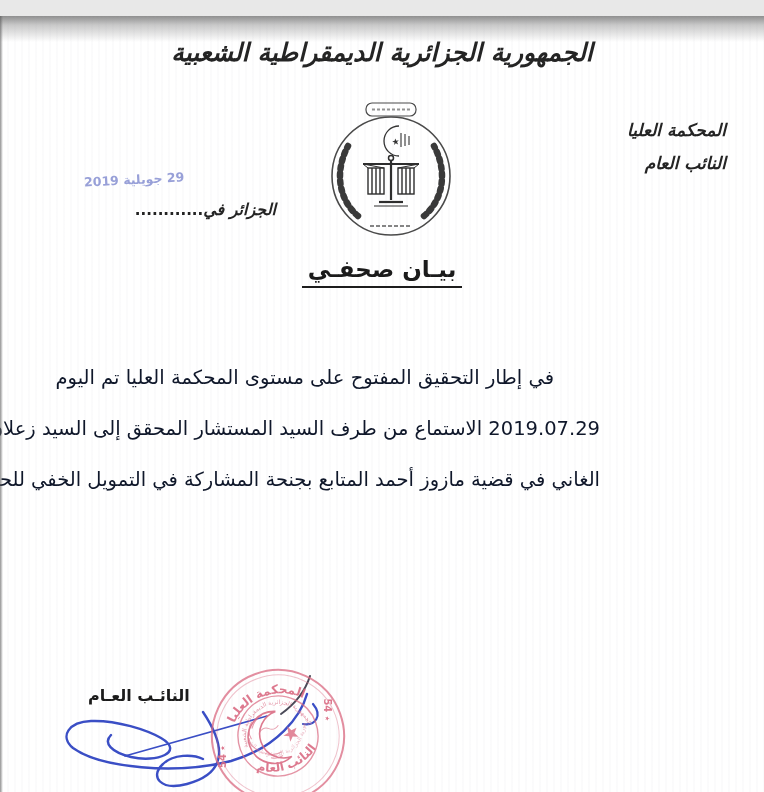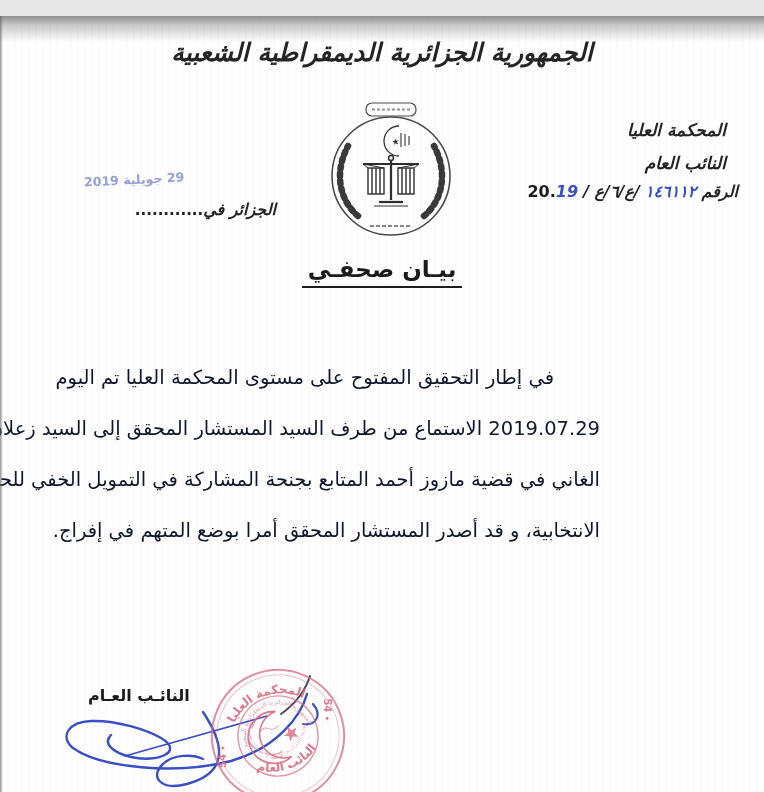--- a/index.html
+++ b/index.html
@@ -96,41 +96,34 @@
       </g>
 
       <path d="M48,126 h42" stroke="#666" stroke-width="2" stroke-dasharray="4 2" opacity=".8"></path>
     </g>
   </svg>
 
   <div class="right-block">
     <div class="right-line callig">المحكمة العليا</div>
     <div class="right-line callig">النائب العام</div>
   </div>
-  <div class="ref-line">
-    <span class="callig">الرقم</span>
-    <span class="hand-blue">١٤٦١١٢</span>
-    <span class="callig">/ع/٦/ع /</span>
-    <span dir="ltr"><span style="font-weight:bold;">20.</span><span class="hand-blue">19</span></span>
-  </div>
 
   <div class="date-stamp">29 جويلية 2019</div>
   <div class="place-line">
     <span class="place-label callig">الجزائر في</span><span class="place-dots">............</span>
   </div>
 
   <div class="doc-title">
     <span>بيـان صحفـي</span>
   </div>
 
   <div class="body-text">
     <div class="body-line first">في إطار التحقيق المفتوح على مستوى المحكمة العليا تم اليوم</div>
     <div class="body-line">2019.07.29 الاستماع من طرف السيد المستشار المحقق إلى السيد زعلان عبد</div>
     <div class="body-line">الغاني في قضية مازوز أحمد المتابع بجنحة المشاركة في التمويل الخفي للحملة</div>
-    <div class="body-line last">الانتخابية، و قد أصدر المستشار المحقق أمرا بوضع المتهم في إفراج.</div>
   </div>
 
   <div class="sig-title">النائـب العـام</div>
 
   <svg class="abs" style="left:35px;top:648px;" width="315" height="140" viewBox="0 0 315 140">
     <g fill="none" stroke-linecap="round">
       <path d="M275,12 C270,28 260,40 246,50" stroke="#4a4a58" stroke-width="2"></path>
       <path d="M272,30 C266,52 242,84 196,97 C140,111 66,104 38,84 C24,72 34,58 56,57 C82,56 112,66 126,74 C150,88 122,99 96,93 C76,88 68,79 76,71" stroke="#3a4ec5" stroke-width="2.4"></path>
       <path d="M168,48 C188,78 196,108 152,120 C126,127 114,113 128,100 C138,90 158,90 168,95" stroke="#3a4ec5" stroke-width="2.4"></path>
       <path d="M90,92 L232,52" stroke="#3a4ec5" stroke-width="1.5"></path>

